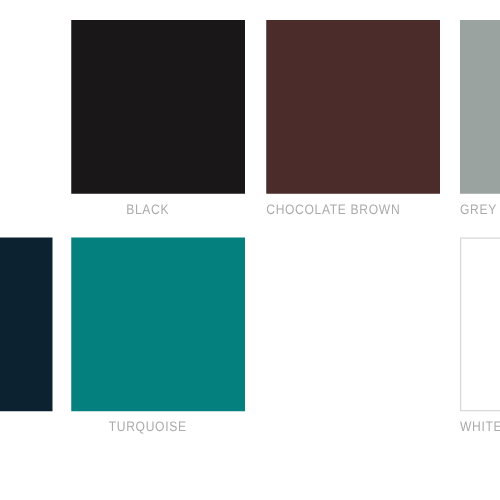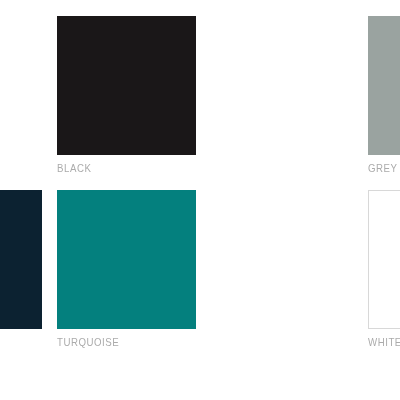--- a/index.html
+++ b/index.html
@@ -54,38 +54,42 @@
     line-height: 13px;
     color: #ababab;
     text-transform: uppercase;
     white-space: nowrap;
     transform: scaleX(0.88);
     transform-origin: left center;
   }
 
   
   .col-0 { left: -97px;  width: 139px; }
-  .col-1 { left: 57px;   width: 139px; }
+  .col-1 { left: 57px;   width: 139px; text-align: center; }
   .col-2 { left: 213px;  width: 139px; }
   .col-3 { left: 368px;  width: 139px; }
 
   
   .row-0 { top: 16px;  height: 160px; }
   .row-1 { top: 190px; height: 160px; }
 </style>
 </head>
 <body style="background: rgb(255, 255, 255);">
 
 <div id="swatch-grid">
 
   <div class="swatch-cell row-0 col-1">
     <div class="swatch-chip" style="background: rgb(26, 23, 24);"></div>
     <div class="swatch-label" style="color: rgb(171, 171, 171);">BLACK</div>
   </div>
 
+  <div class="swatch-cell row-0 col-2">
+    <div class="swatch-chip" style="background: rgb(76, 43, 43);"></div>
+    <div class="swatch-label" style="color: rgb(171, 171, 171);">CHOCOLATE BROWN</div>
+  </div>
 
   <div class="swatch-cell row-0 col-3">
     <div class="swatch-chip" style="background: rgb(154, 163, 160);"></div>
     <div class="swatch-label" style="color: rgb(171, 171, 171);">GREY</div>
   </div>
 
   <div class="swatch-cell row-1 col-0">
     <div class="swatch-chip" style="background: rgb(12, 34, 49);"></div>
     <div class="swatch-label" style="color: rgb(171, 171, 171);"></div>
   </div>

